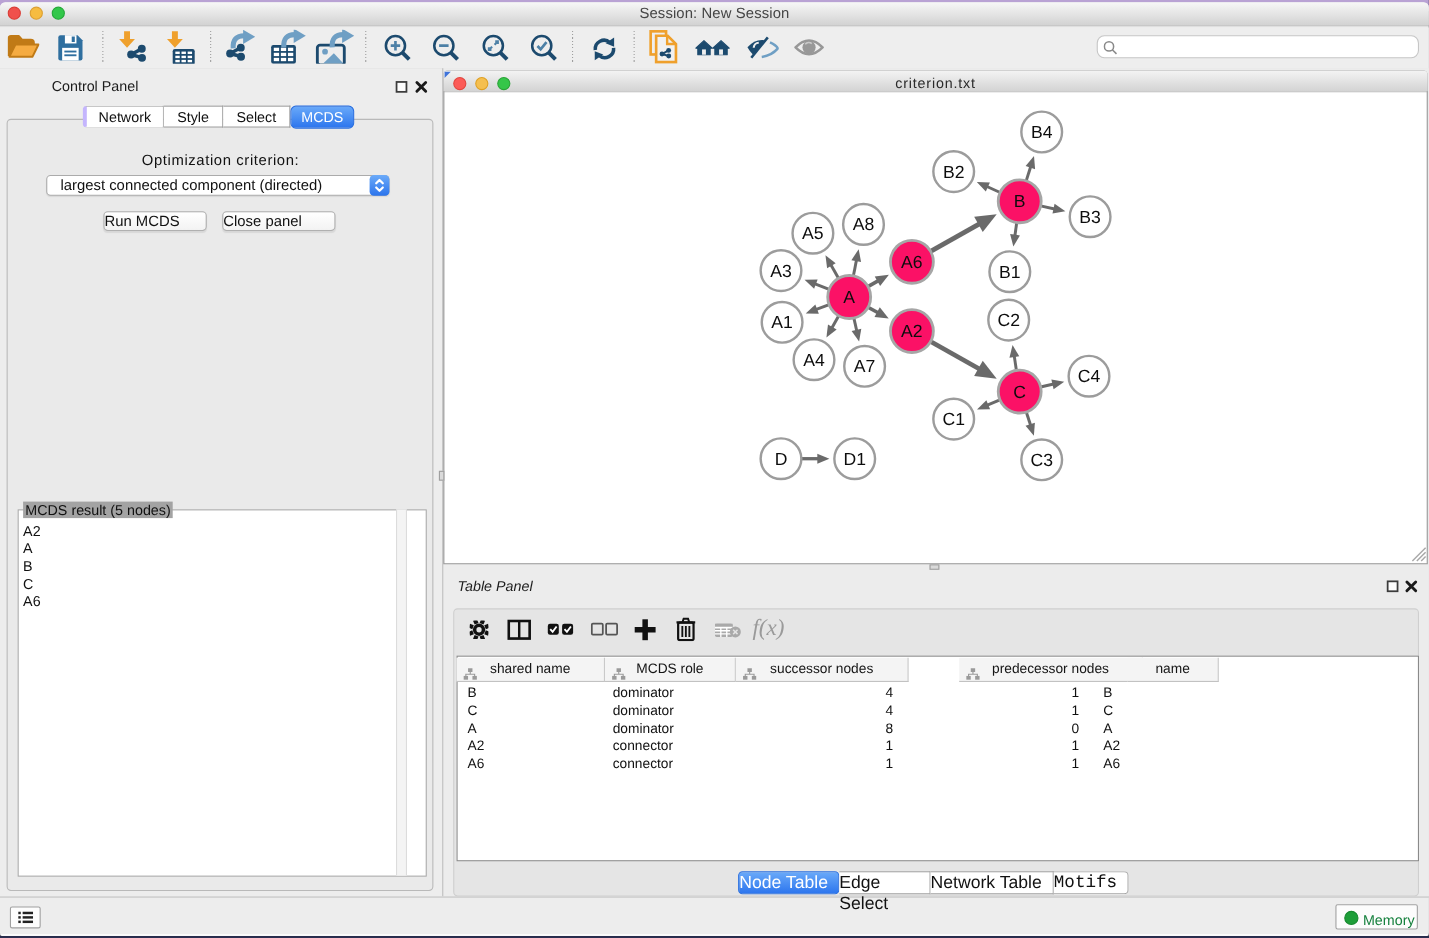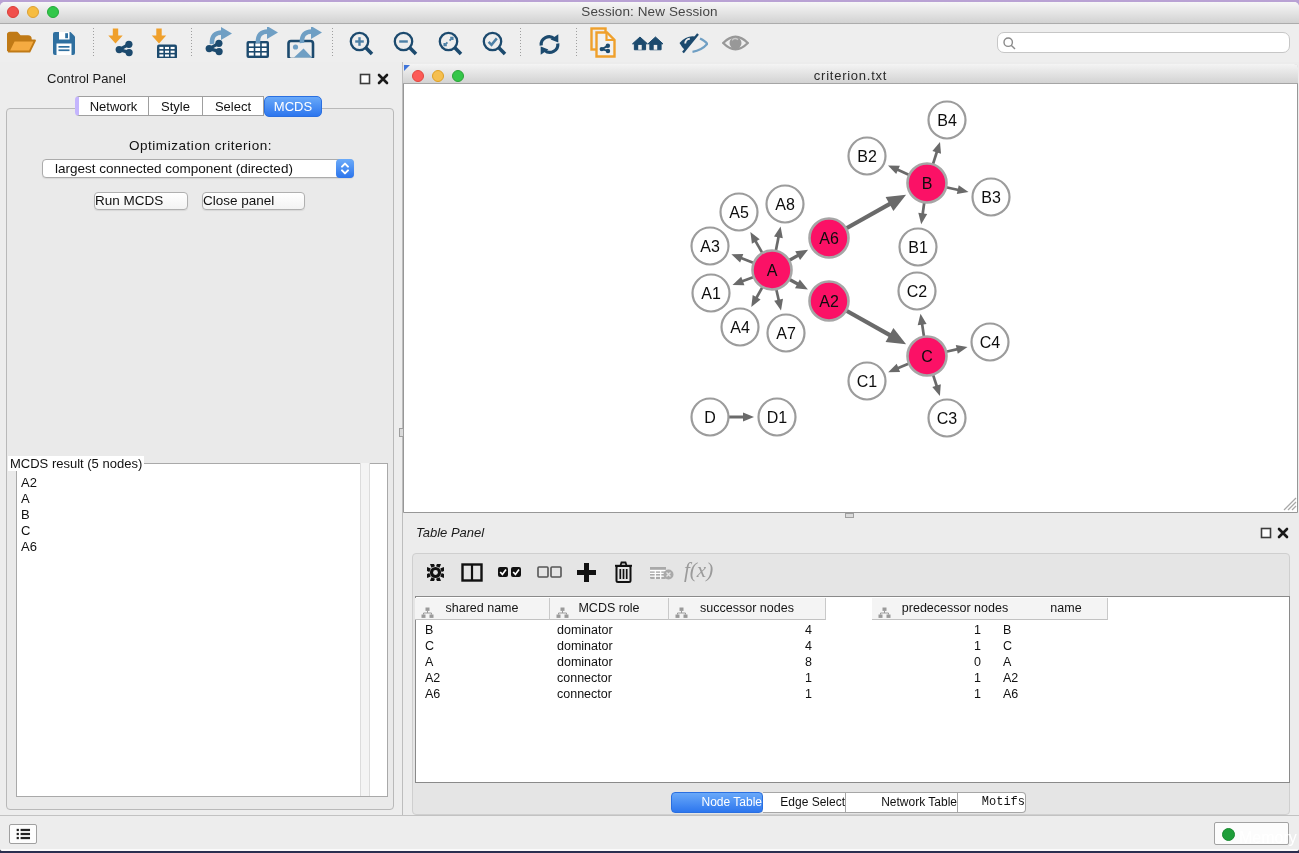--- a/index.html
+++ b/index.html
@@ -27,37 +27,37 @@
 .tab.sel { background:linear-gradient(#69a9f9,#2d76ee); color:#fff; border-radius:5px; border:1px solid #2a6fe0; height:21px; line-height:20px; }
 #cpbox { left:6px; top:108px; width:388px; height:702px; border:1px solid #b9b9b9; background:#eaeaea; border-radius:4px; }
 #optlabel { left:8px; top:138px; width:385px; text-align:center; font-size:13.5px; color:#111; letter-spacing:0.55px; }
 #cpselect { left:42px; top:159px; width:312px; height:19px; background:#fff; border:1px solid #ababab; box-shadow:0 1px 1px rgba(0,0,0,0.08);
   border-radius:4px; font-size:13.5px; color:#111; line-height:17px; padding-left:12px; }
 #cpspin { left:336px; top:159px; width:18px; height:19px; border-radius:4px;
   background:linear-gradient(#6cabf9,#2b74ec); }
 .macbtn { height:18px; background:linear-gradient(#ffffff,#f3f3f3); border:1px solid #b0b0b0; border-radius:4px; box-shadow:0 1px 1px rgba(0,0,0,0.08);
   font-size:13.5px; color:#111; text-align:left; line-height:16px; }
 #fsbox { left:16px; top:463px; width:372px; height:334px; border:1px solid #a9a9a9; background:#fff; }
-#fslegend { left:8px; top:456px; background:#ffffff; font-size:13px; color:#111; padding:0 2px; }
+#fslegend { left:21px; top:456px; background:#a3a3a3; font-size:13px; color:#111; padding:0 2px; }
 .fsitem { left:21px; width:200px; font-size:13px; color:#111; }
 #fsscroll { left:360px; top:463px; width:10px; height:333px; background:#f4f4f4;
   border-left:1px solid #dcdcdc; border-right:1px solid #dcdcdc; }
 #netwin { left:403px; top:64px; width:895px; height:449px; background:#fff;
   border:1px solid #979797; border-radius:4px 4px 0 0; }
 #nettitle { left:403px; top:64px; width:895px; height:20px;
   background:linear-gradient(#f4f4f4,#d3d3d3); border-bottom:1px solid #a5a5a5;
   border-radius:4px 4px 0 0; }
 #nettitletext { left:403px; top:68px; width:895px; text-align:center; font-size:13px; color:#2a2a2a; letter-spacing:0.75px; }
 #tptoolbar { left:412px; top:553px; width:878px; height:262px; background:#e5e5e5; border:1px solid #cfcfcf; border-radius:4px; }
 #tptable { left:415px; top:596px; width:875px; height:187px; background:#fff; border:1px solid #8a8a8a; }
 .th { top:598px; height:22px; background:#f4f4f4; border-right:1px solid #c9c9c9; border-bottom:1px solid #c2c2c2;
   font-size:12.5px; color:#151515; text-align:center; line-height:21px; }
 .td { height:16px; font-size:12.5px; color:#111; }
 .btab { height:21px; background:#fff; border:1px solid #a6a6a6; border-left:none;
-  font-size:12px; color:#111; text-align:right; line-height:19px; }
+  font-size:16px; color:#111; text-align:left; line-height:19px; }
 #statusbar { left:0; top:815px; width:1299px; height:34px; background:#ededed; border-top:1px solid #c2c2c2; }
 #memorybtn { left:1214px; top:822px; width:75px; height:23px; background:#fcfcfc;
   border:1px solid #a2a2a2; border-radius:2px; }
 #listbtn { left:9px; top:824px; width:28px; height:20px; background:#fdfdfd;
   border:1px solid #a0a0a0; border-radius:2px; }
 #winBottom { left:0; top:849px; width:1299px; height:2px; background:#fafafa; border-radius:0 0 4px 4px; }
 #deskBottom { left:0; top:851px; width:1299px; height:2px; background:#2b2f50; }
 </style>
 </head>
 <body>
@@ -472,15 +472,15 @@
       <rect x="0" y="1" width="2.6" height="2.6"></rect>
       <rect x="0" y="5.7" width="2.6" height="2.6"></rect>
       <rect x="0" y="10.4" width="2.6" height="2.6"></rect>
       <rect x="4.6" y="1" width="11" height="2.6"></rect>
       <rect x="4.6" y="5.7" width="11" height="2.6"></rect>
       <rect x="4.6" y="10.4" width="11" height="2.6"></rect>
     </g>
   </svg>
 <div class="abs" id="memorybtn"></div>
 <div class="abs" style="left:1221.5px; top:828px; width:13px; height:13px; border-radius:50%; background:#1e9e39; border:1px solid #188a30;"></div>
-<div class="abs" style="left:1239px; top:829px; font-size:16px; color:#ffffff;">Memory</div>
+<div class="abs" style="left:1239px; top:829px; font-size:13px; color:#15803d;">Memory</div>
 <div class="abs" id="winBottom"></div>
 <div class="abs" id="deskBottom"></div>
 
 </body></html>

